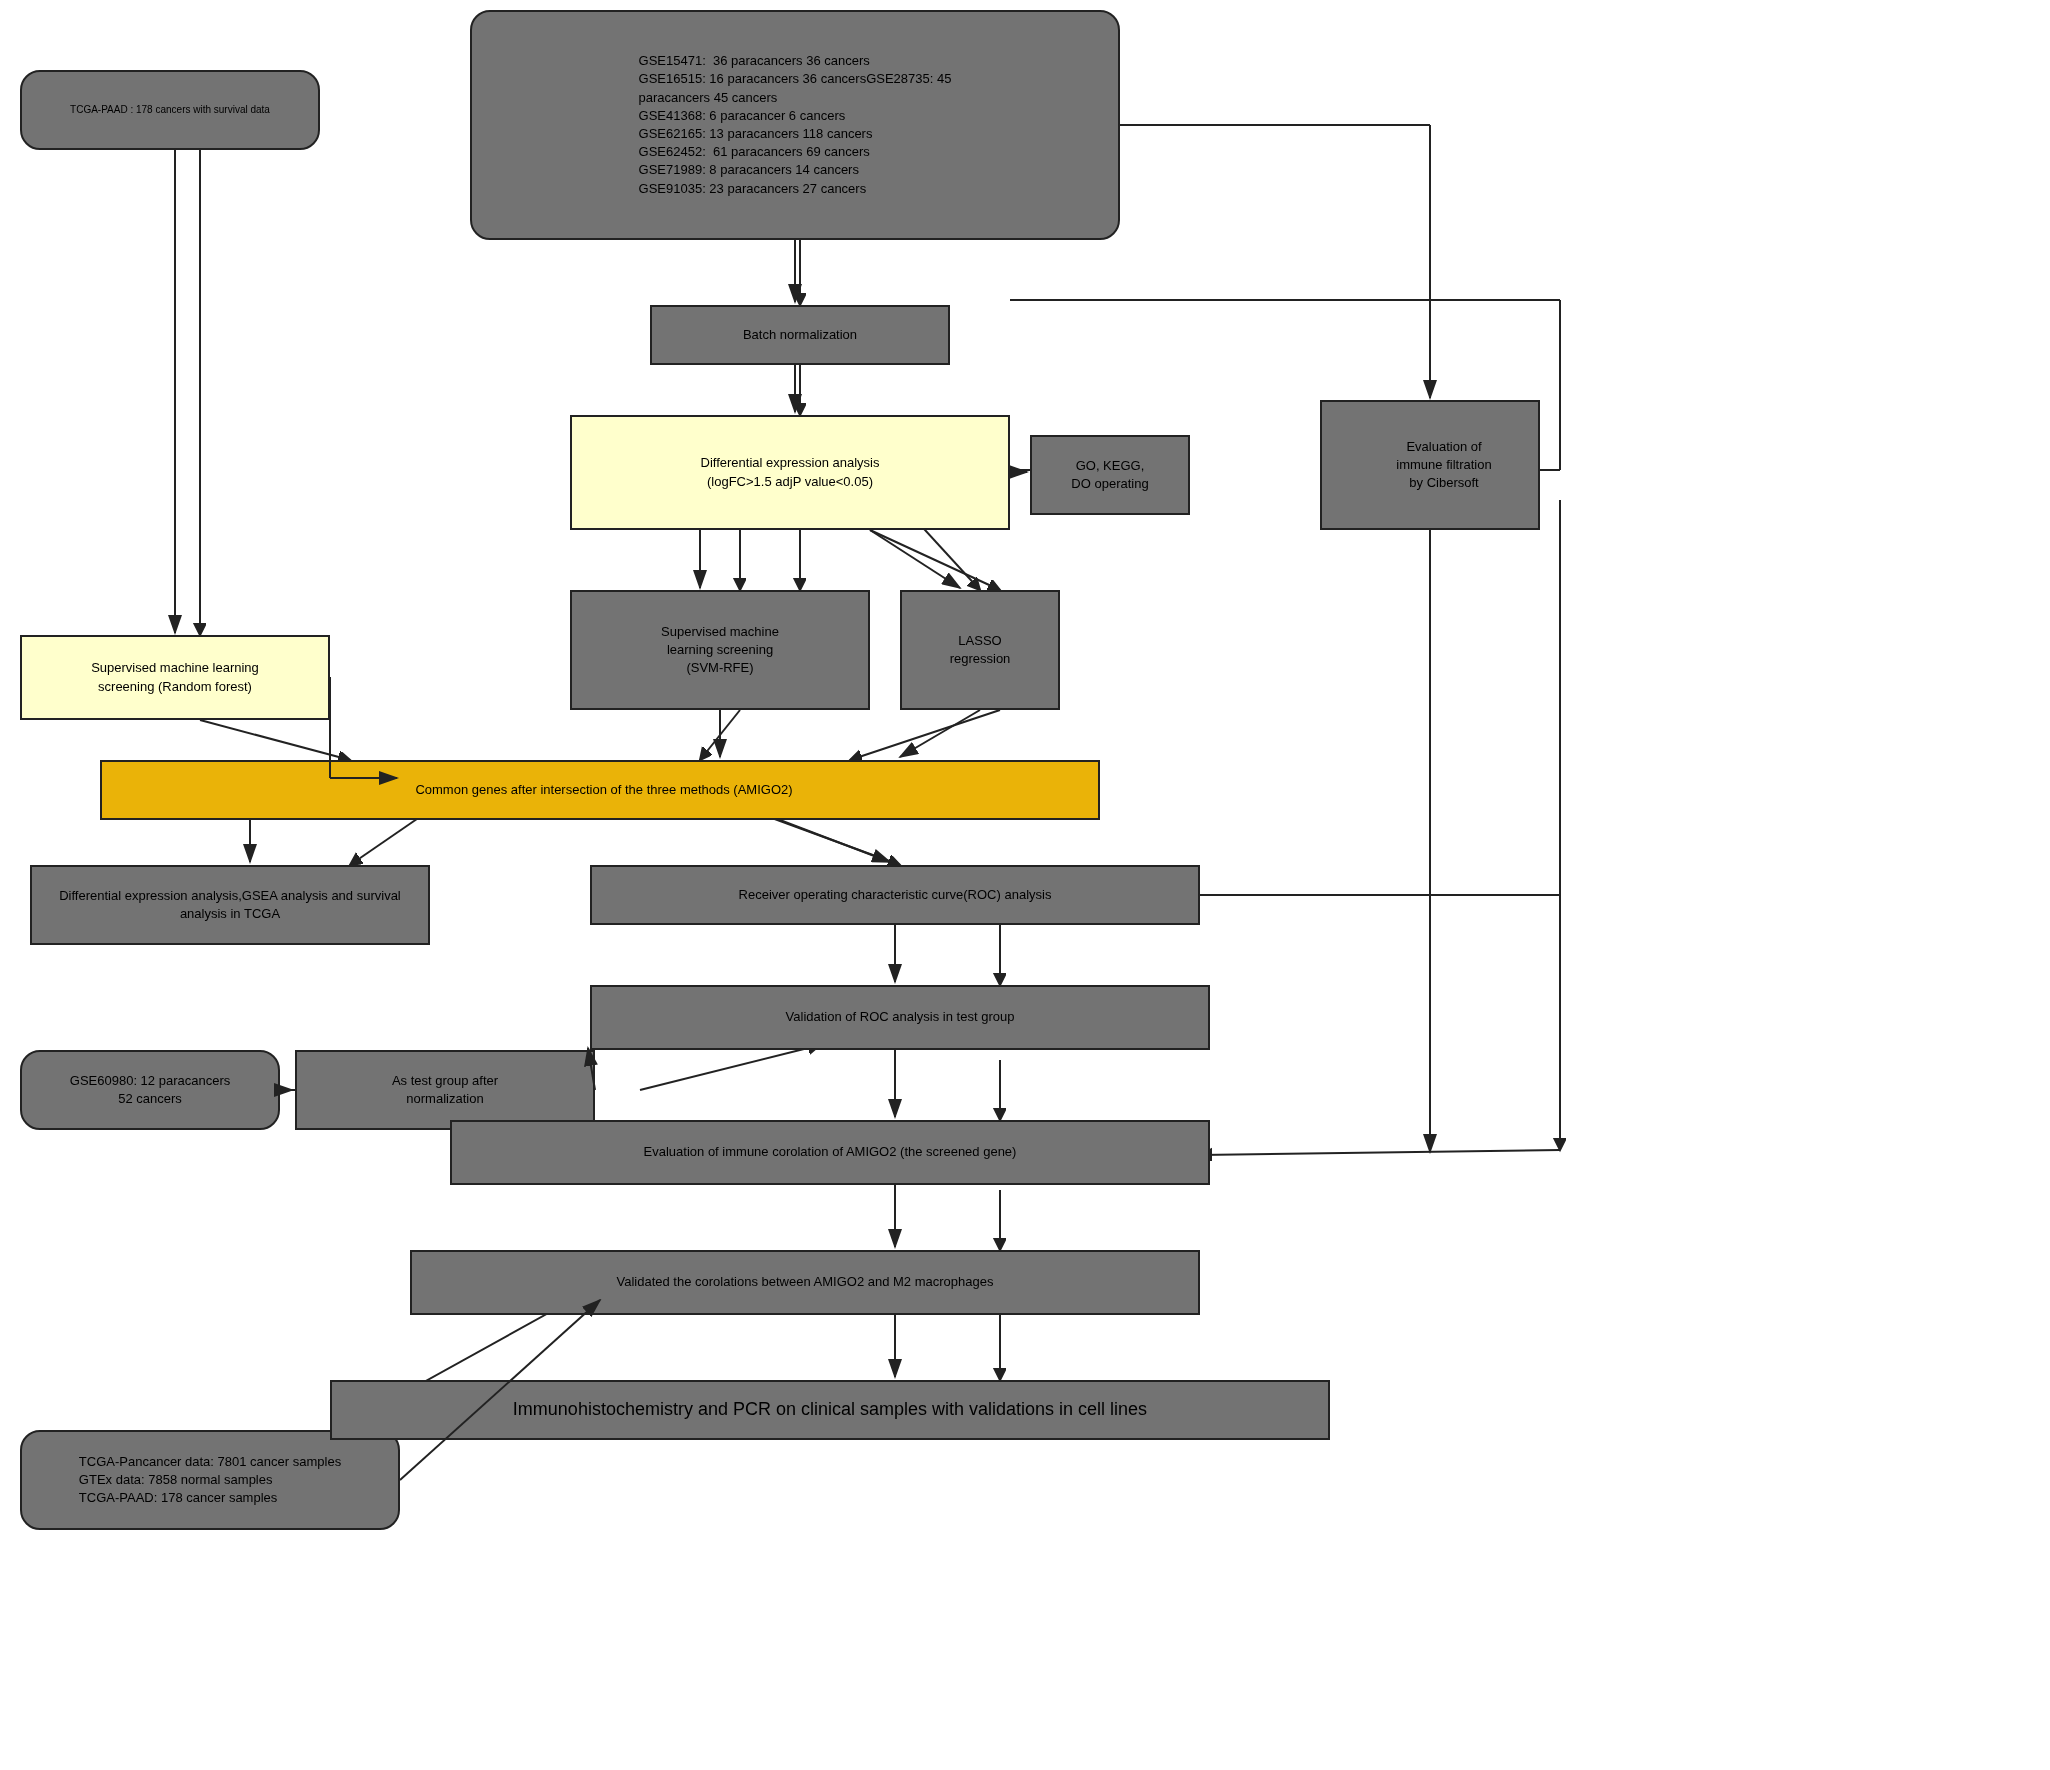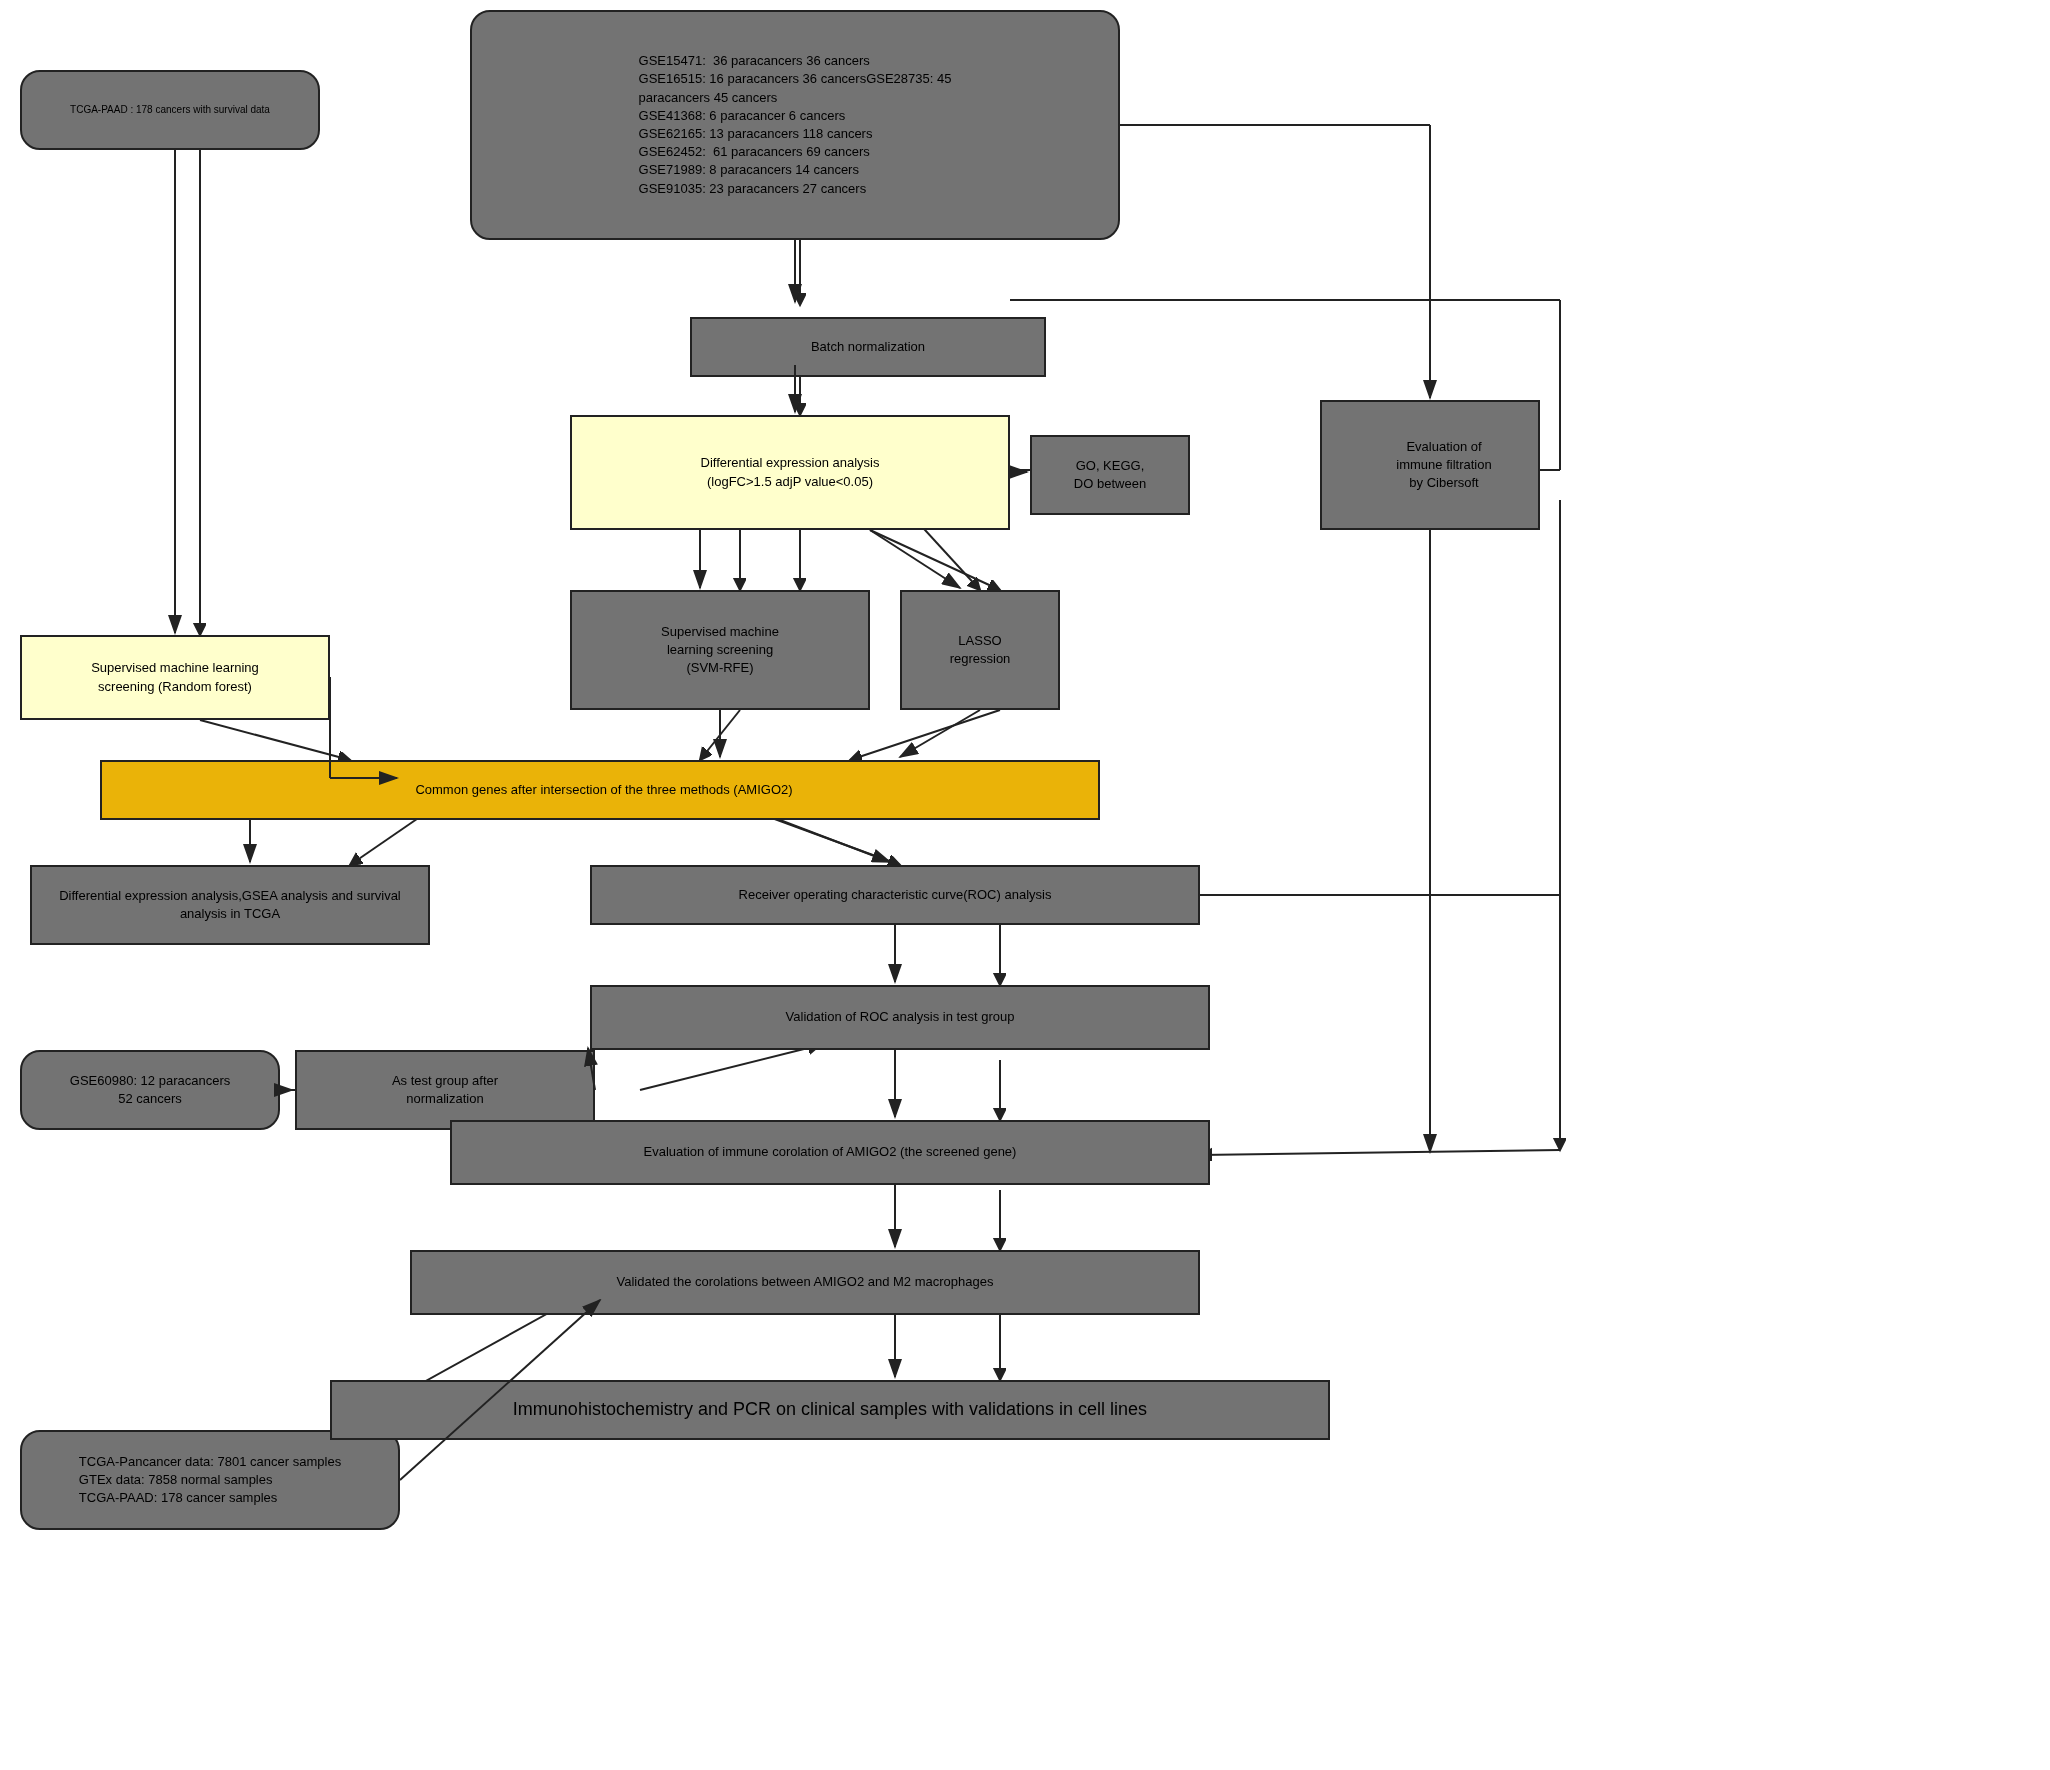--- a/index.html
+++ b/index.html
@@ -138,32 +138,32 @@
     <span style="white-space:pre-wrap; font-size:13px; text-align:left; display:block;">GSE15471:  36 paracancers 36 cancers
 GSE16515: 16 paracancers 36 cancersGSE28735: 45
 paracancers 45 cancers
 GSE41368: 6 paracancer 6 cancers
 GSE62165: 13 paracancers 118 cancers
 GSE62452:  61 paracancers 69 cancers
 GSE71989: 8 paracancers 14 cancers
 GSE91035: 23 paracancers 27 cancers</span>
   </div>
 
-  <div class="box" style="left:650px; top:317px; width:356px; height:60px;margin-left:40px;">
+  <div class="box" style="left:650px; top:305px; width:300px; height:60px;">
     <span>Batch normalization</span>
   </div>
 
   <div class="box yellow" style="left:570px; top:415px; width:440px; height:115px;">
     <span style="white-space:pre-wrap; font-size:13px;">Differential expression analysis
 (logFC&gt;1.5 adjP value&lt;0.05)</span>
   </div>
 
   <div class="box" style="left:1030px; top:435px; width:160px; height:80px;">
     <span style="white-space:pre-wrap; font-size:13px;">GO, KEGG,
-DO between</span>
+DO operating</span>
   </div>
 
   <div class="box" style="left:1320px; top:400px; width:220px; height:130px;">
     <span style="white-space:pre-wrap; font-size:13px; text-align:center;margin-left:28px;">Evaluation of
 immune filtration
 by Cibersoft</span>
   </div>
 
   <div class="box yellow" style="left:20px; top:635px; width:310px; height:85px;">
     <span style="white-space:pre-wrap; font-size:13px; text-align:center;">Supervised machine learning

